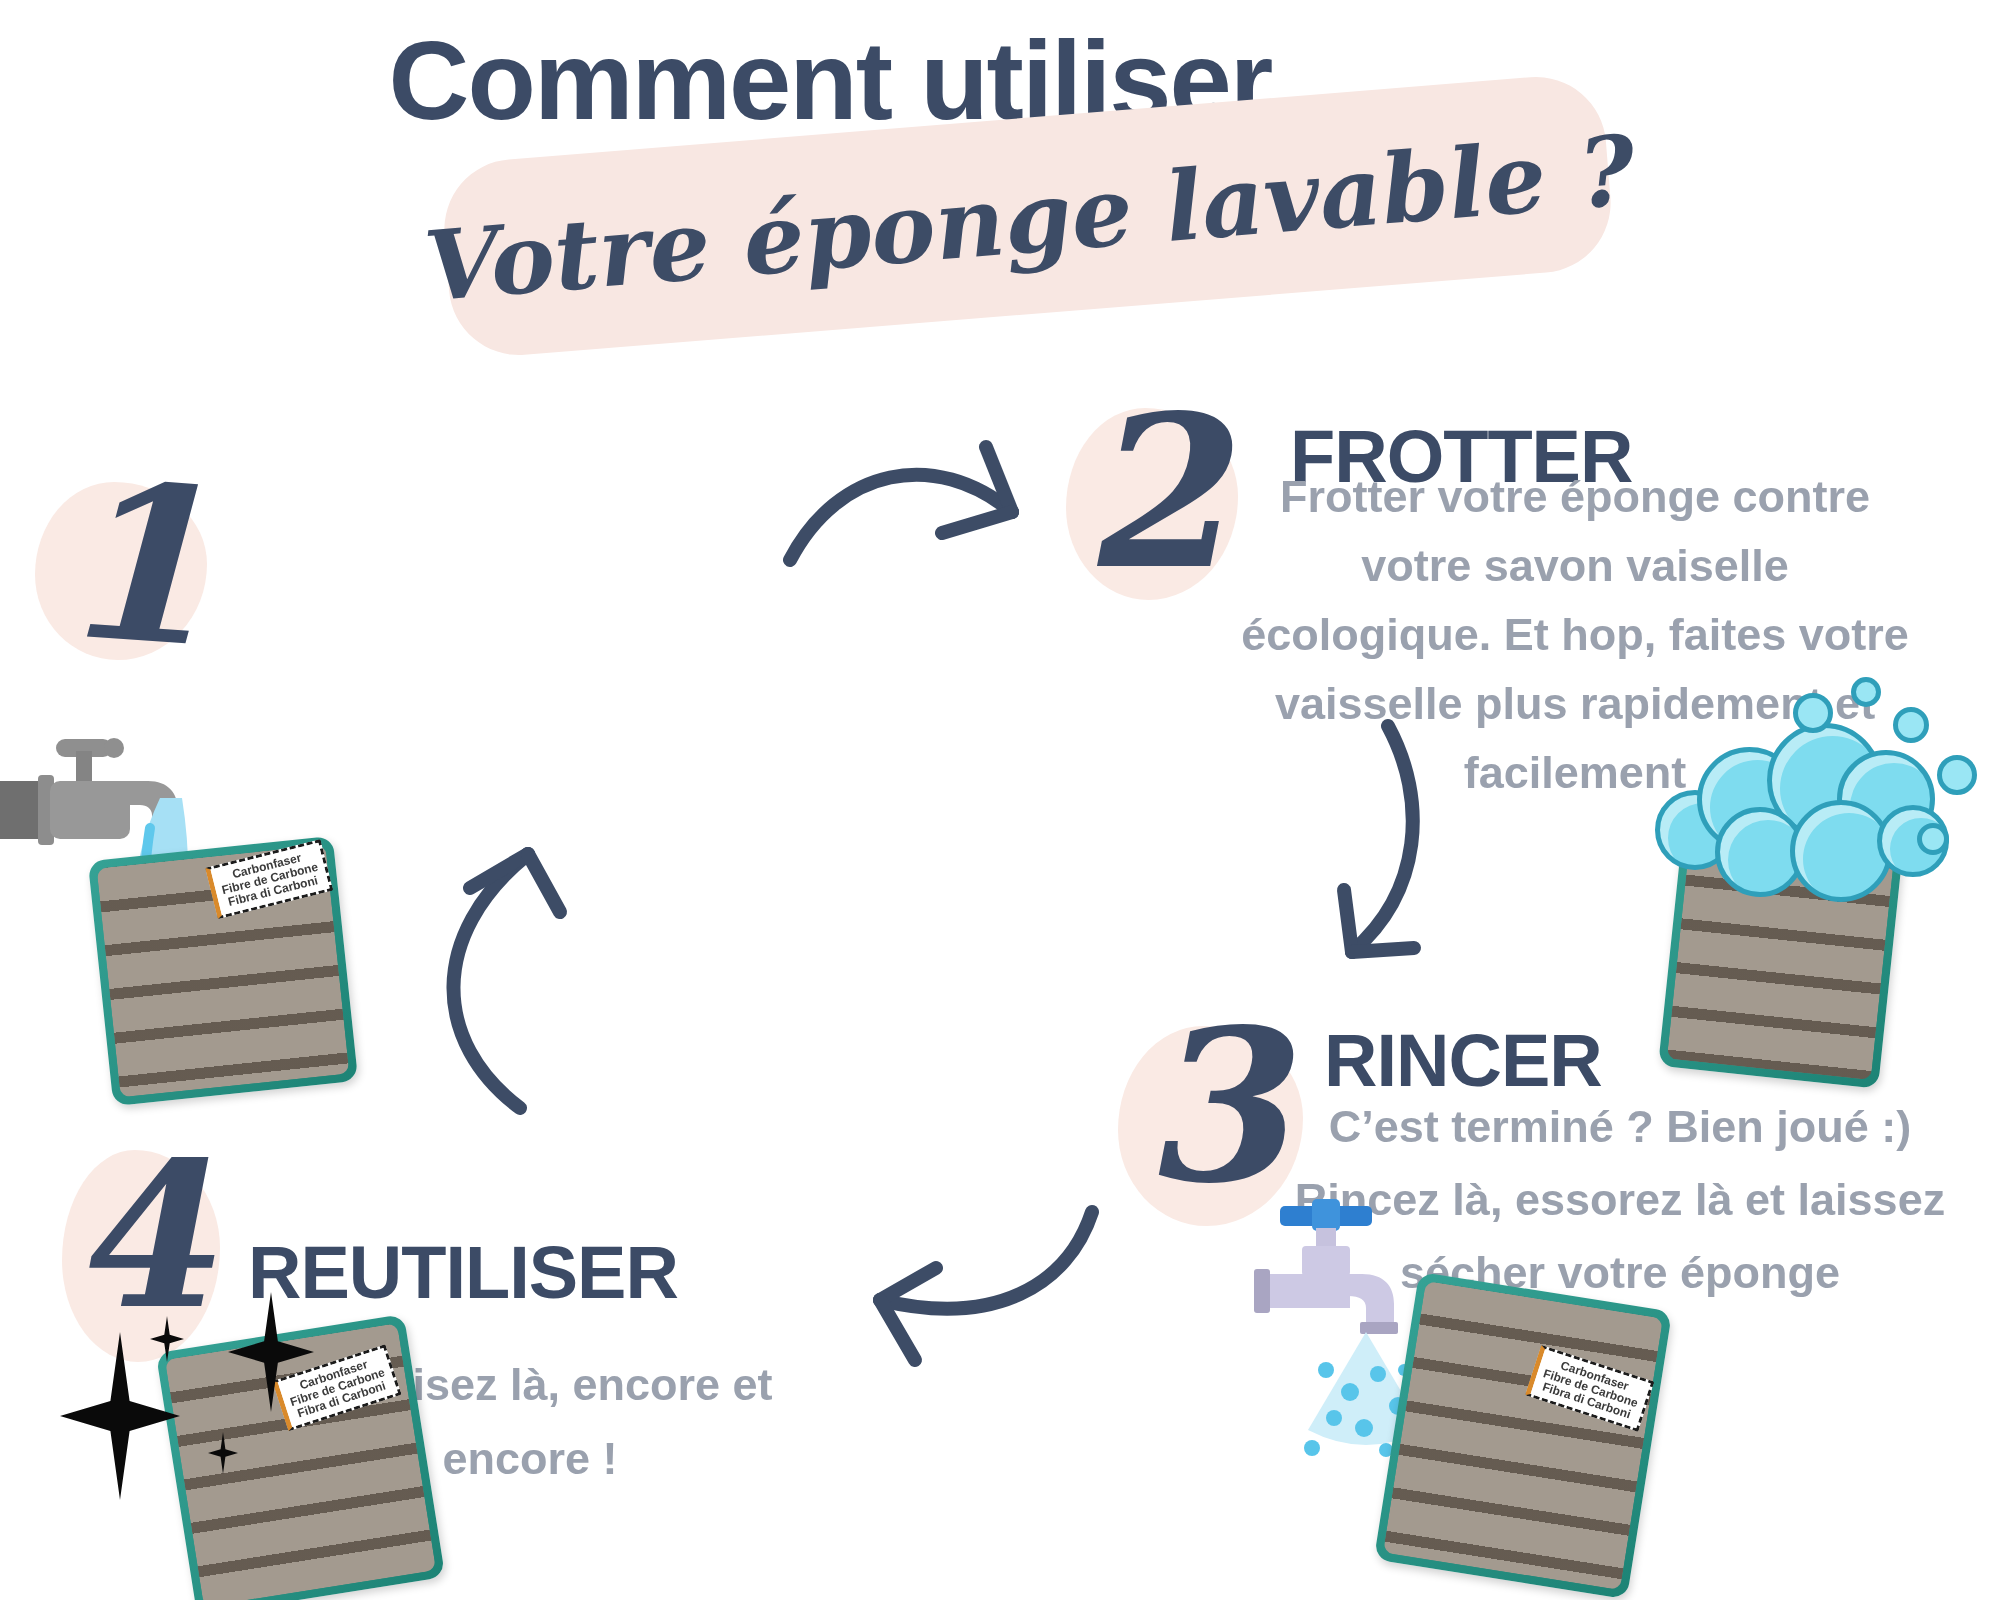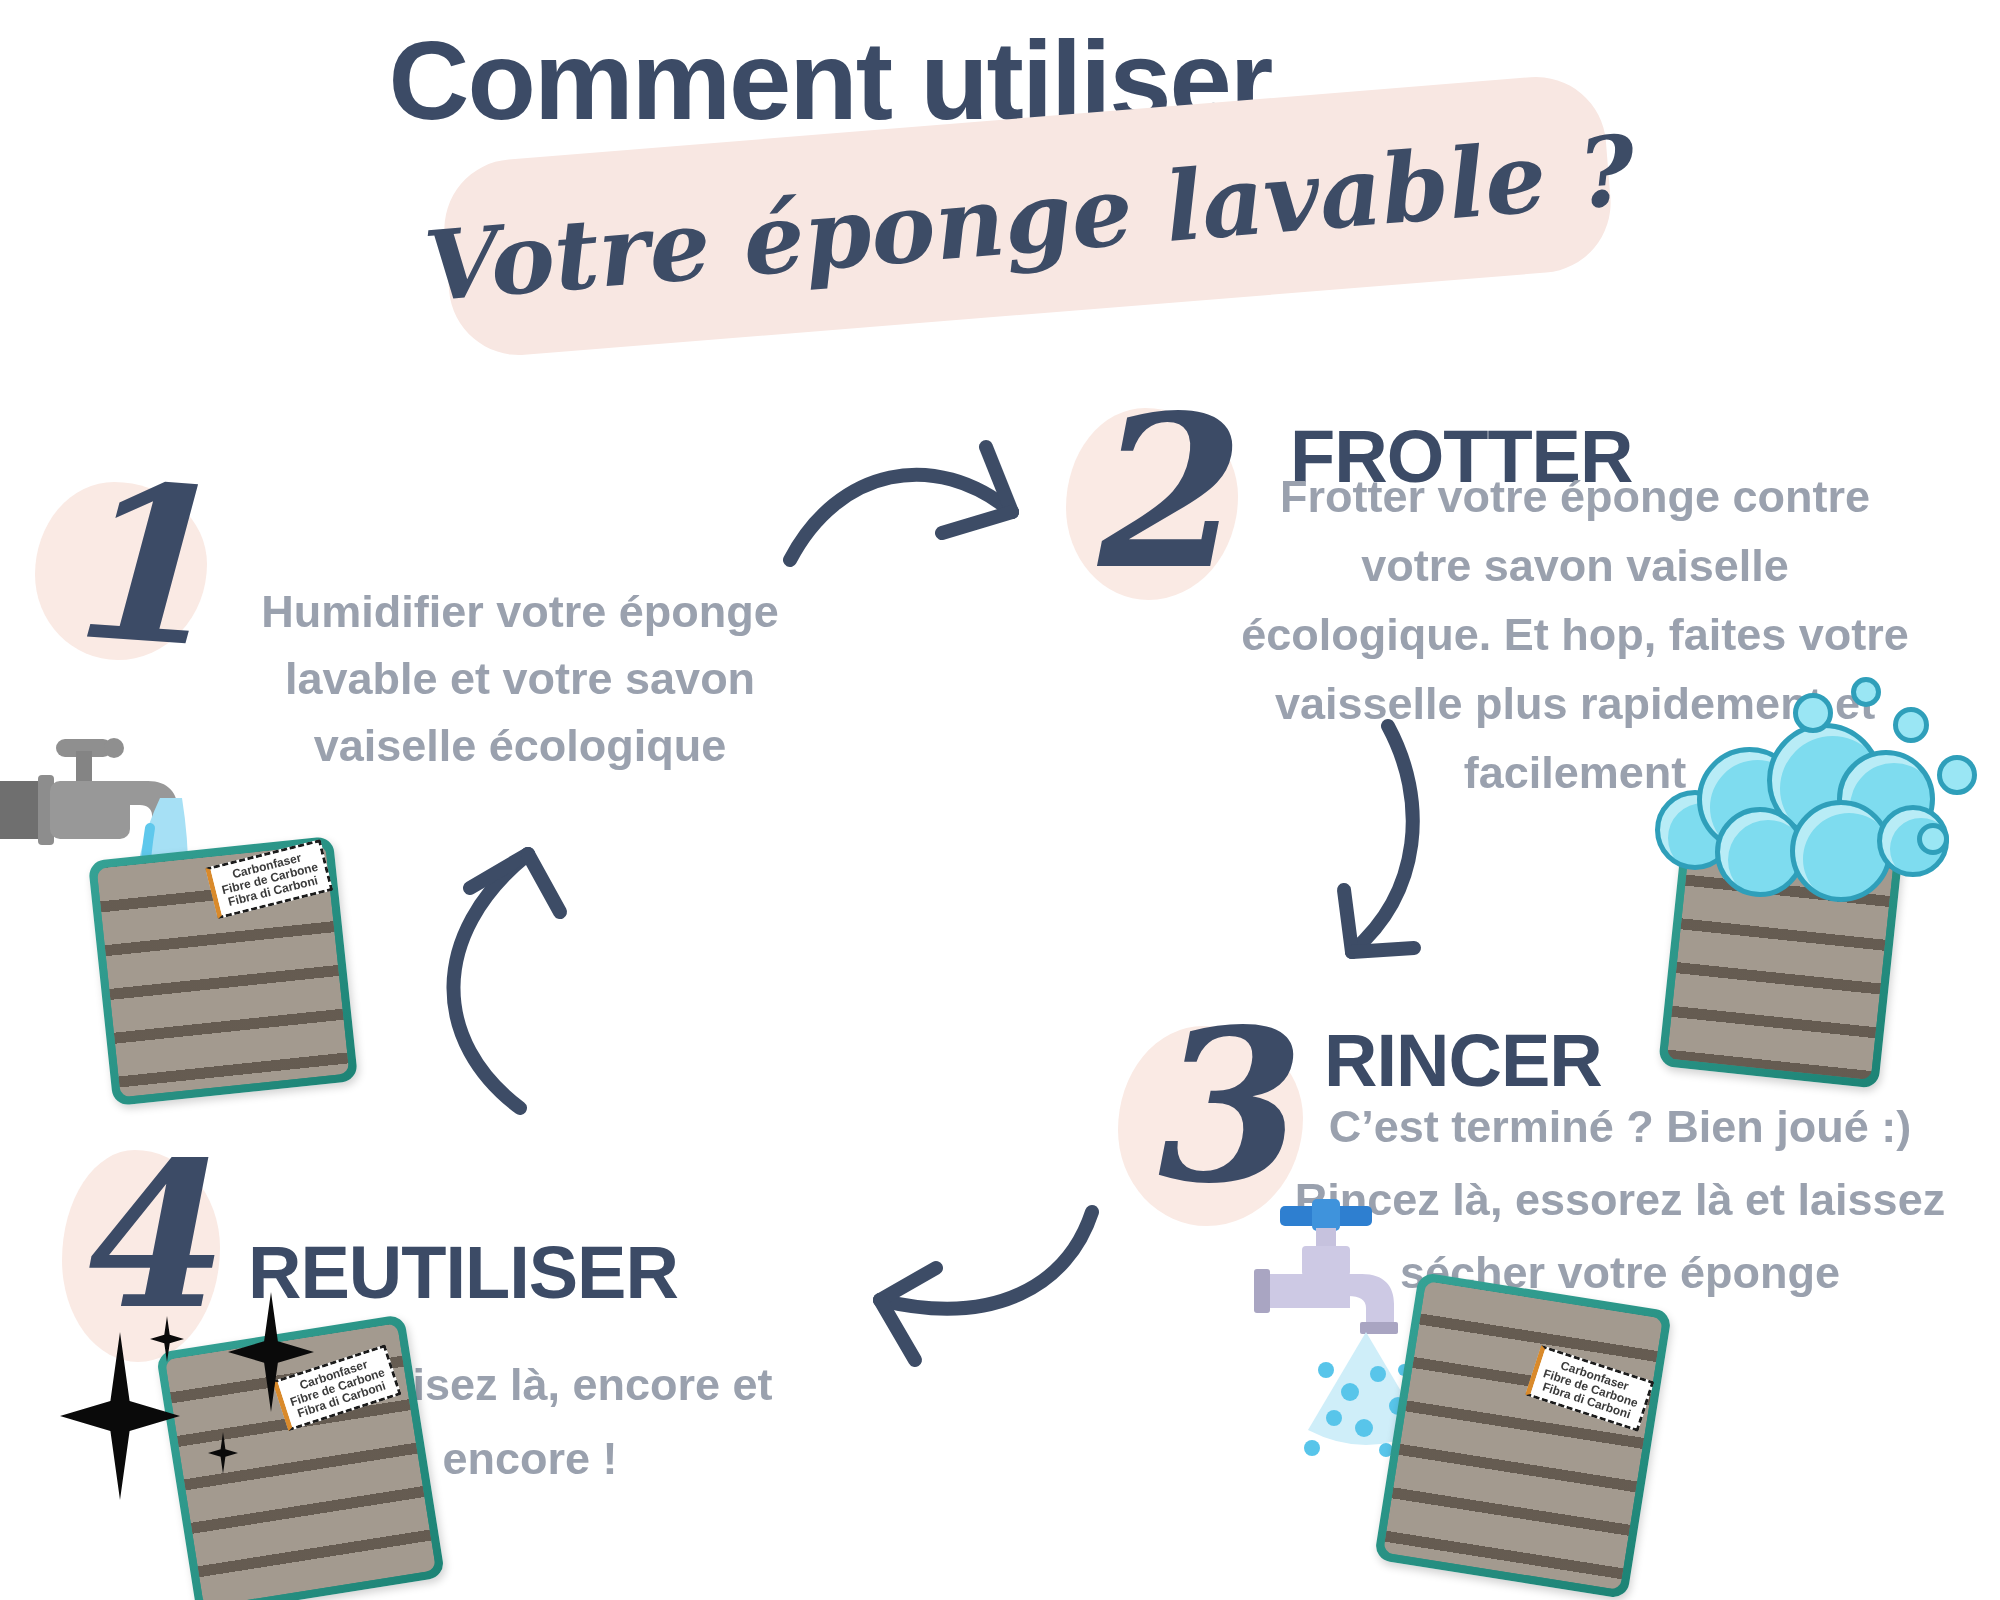--- a/index.html
+++ b/index.html
@@ -70,23 +70,20 @@
 <body>
 
 <div class="canvas">
 
   <div class="abs title">Comment utiliser</div>
   <div class="abs band"></div>
   <div class="abs subtitle">Votre éponge lavable ?</div>
 
   <div class="abs blob" style="left:35px;top:482px;width:172px;height:178px;"></div>
   <div class="abs stepnum" style="left:78px;top:458px;font-size:215px;transform:rotate(4deg);">1</div>
-  <div class="abs stepdesc" style="left:230px;top:578px;width:580px;line-height:67px;">Humidifier votre éponge
-lavable et votre savon
-vaiselle écologique</div>
 
   <svg class="abs" style="left:0;top:733px;" width="220" height="150" viewBox="0 0 220 150">
     <rect x="0" y="48" width="42" height="58" fill="#6f6f6f"></rect>
     <rect x="38" y="42" width="16" height="70" rx="4" fill="#8d8d8d"></rect>
     <rect x="56" y="6" width="56" height="18" rx="9" fill="#8f8f8f"></rect>
     <circle cx="114" cy="15" r="10" fill="#8f8f8f"></circle>
     <rect x="76" y="18" width="16" height="36" fill="#848484"></rect>
     <rect x="50" y="48" width="80" height="58" rx="10" fill="#989898"></rect>
     <path d="M120 48 h28 c20 0 30 12 30 30 v32 h-26 v-28 c0-6 -5-10 -12-10 h-20 z" fill="#989898"></path>
     <rect x="146" y="106" width="36" height="13" rx="3" fill="#7d7d7d"></rect>

